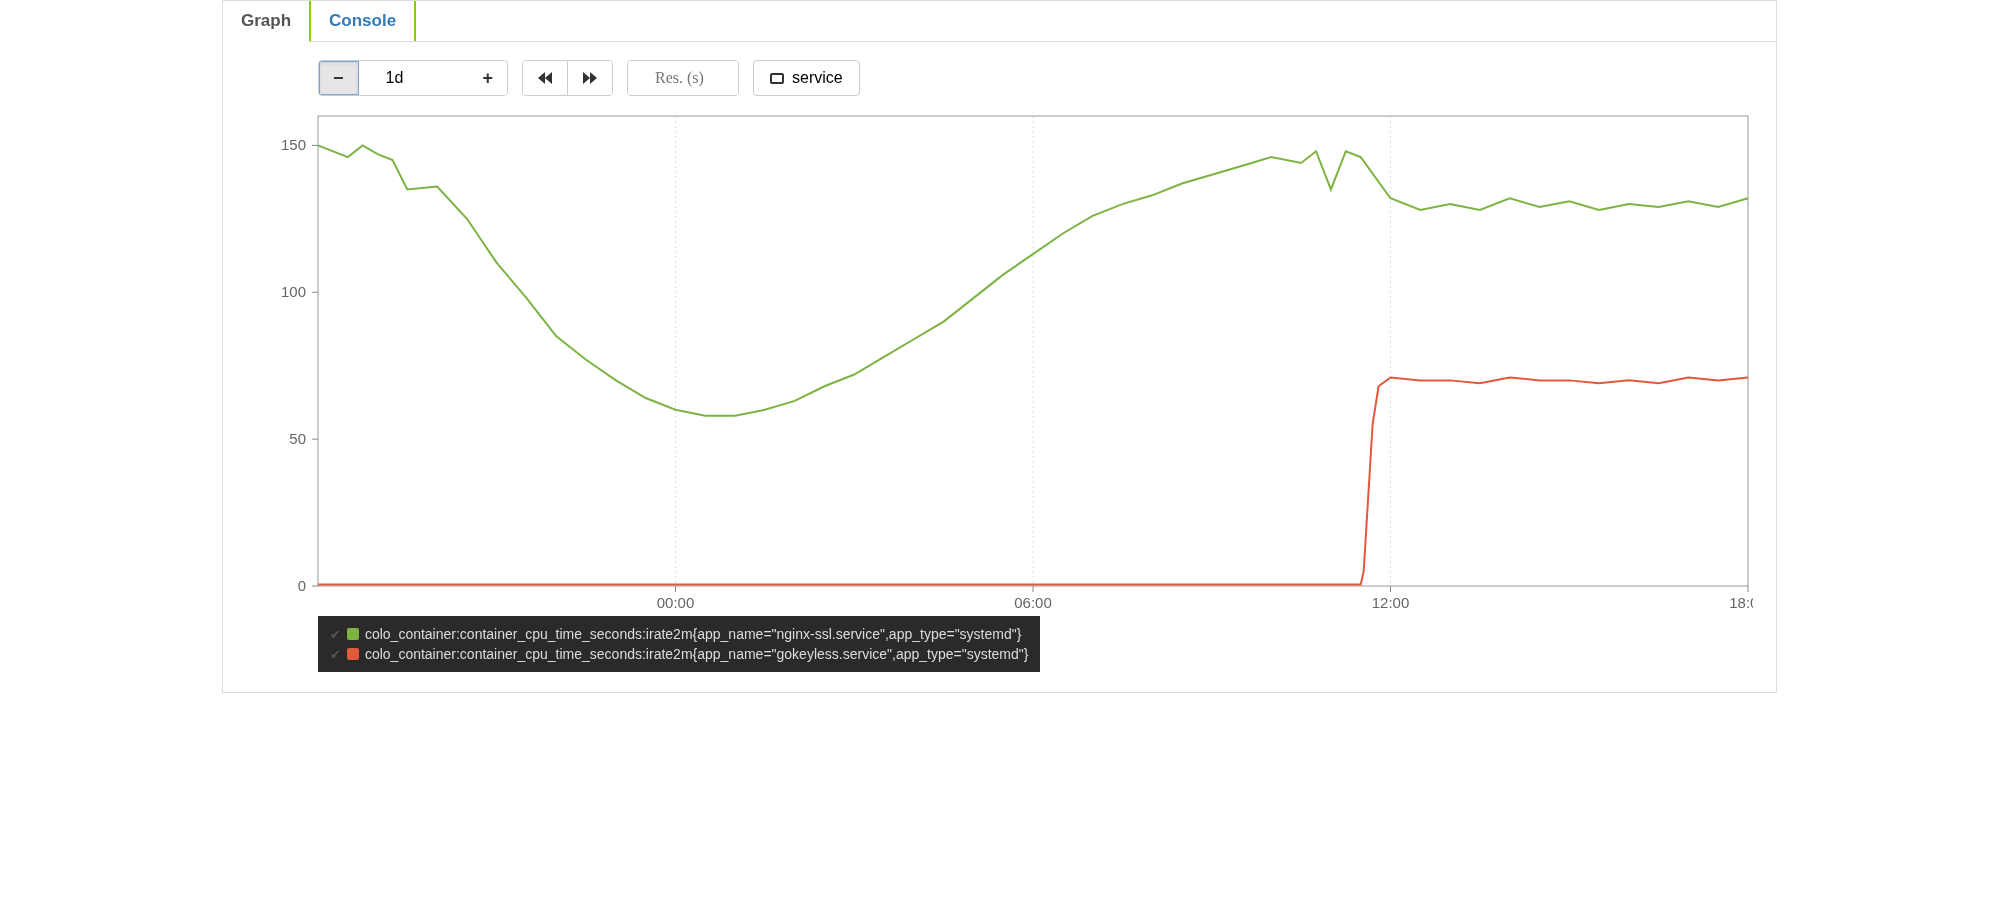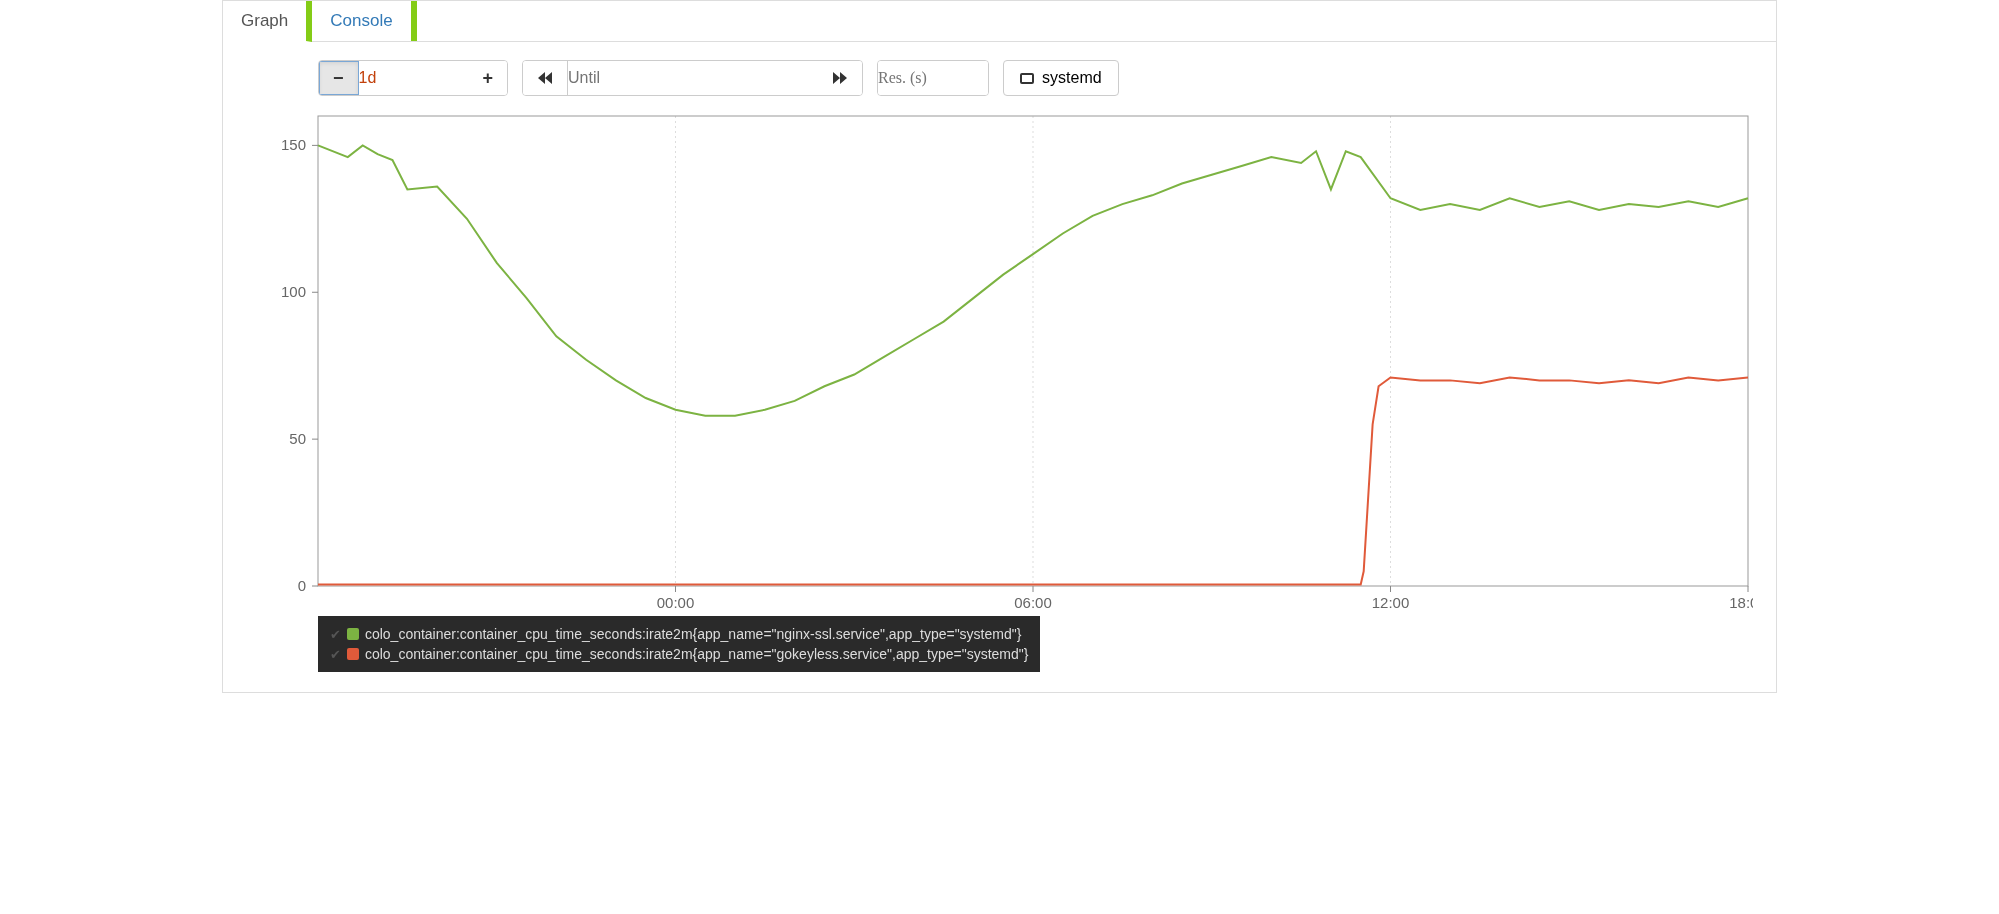--- a/index.html
+++ b/index.html
@@ -15,22 +15,23 @@
     }
     .tabs {
       display: flex;
       border-bottom: 1px solid #ddd;
       background: #fff;
     }
     .tab {
       padding: 10px 18px;
       font-size: 17px;
       cursor: pointer;
-      border-right: 6px solid #84cc16;
+      border-right: 2px solid #84cc16;
       color: #337ab7;
+      font-weight: bold;
     }
     .tab.active {
       background: #fff;
       color: #555;
       border-bottom: 1px solid #fff;
       margin-bottom: -1px;
     }
     .toolbar {
       display: flex;
       gap: 14px;
@@ -58,23 +59,23 @@
     }
     .btn:last-child { border-right: none; }
     .btn.pressed {
       background: #e6e6e6;
       box-shadow: inset 0 2px 4px rgba(0,0,0,0.1);
       outline: 2px solid #7aa7d6;
       outline-offset: -1px;
     }
     .input {
       border: none;
-      padding: 0 0;
+      padding: 0 27px;
       font-size: 16px;
-      color: #c2410c;
+      color: #000000;
       outline: none;
       width: 110px;
       background: #fff;
     }
     .input.wide { width: 250px; }
     .input.med { width: 110px; font-family: Liberation Serif, serif; }
     .stacked-btn {
       display: flex;
       align-items: center;
       gap: 8px;
@@ -157,33 +158,32 @@
       <button class="btn pressed" style="font-weight:bold;">−</button>
       <input class="input" value="1d" style="">
       <button class="btn" style="font-weight:bold;">+</button>
     </div>
     <div class="btn-group">
       <button class="btn">
         <svg width="16" height="14" viewBox="0 0 16 14">
             <path d="M8 1 L1 7 L8 13 Z M15 1 L8 7 L15 13 Z" fill="#333"></path>
           </svg>
       </button>
-      <input class="input wide" placeholder="Until" style="">
       <button class="btn">
         <svg width="16" height="14" viewBox="0 0 16 14">
             <path d="M1 1 L8 7 L1 13 Z M8 1 L15 7 L8 13 Z" fill="#333"></path>
           </svg>
       </button>
     </div>
     <div class="btn-group">
       <input class="input med" placeholder="Res. (s)" style="">
     </div>
     <button class="stacked-btn">
       <span class="stacked-box"></span>
-      <span>systemd</span>
+      <span>service</span>
     </button>
   </div>
 
   <div class="chart-wrap">
     <div class="chart">
       <svg id="chart-svg" width="1510" height="510">
           <line x1="432.5" y1="10" x2="432.5" y2="480" class="grid"></line>
           <line x1="790" y1="10" x2="790" y2="480" class="grid"></line>
           <line x1="1147.5" y1="10" x2="1147.5" y2="480" class="grid"></line>
           <rect x="75" y="10" width="1430" height="470" fill="none" stroke="#999" stroke-width="1"></rect>

